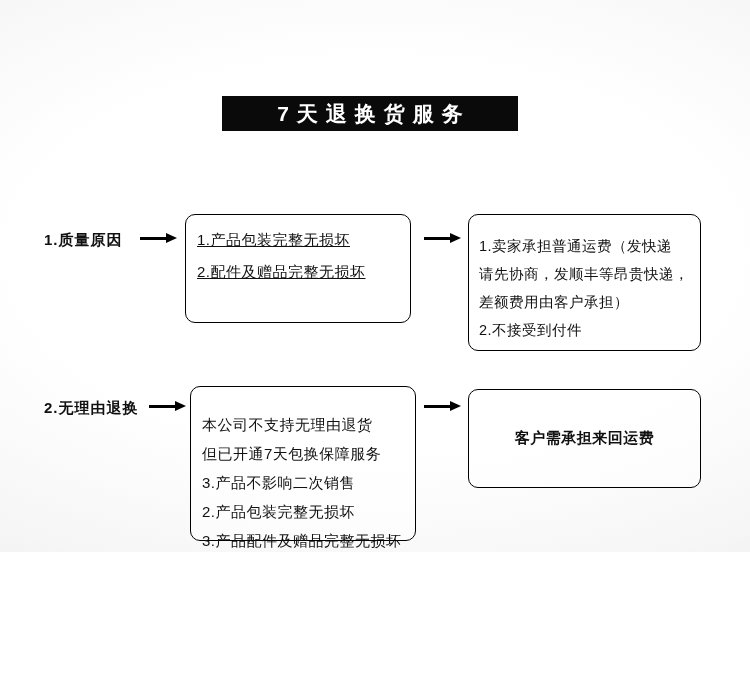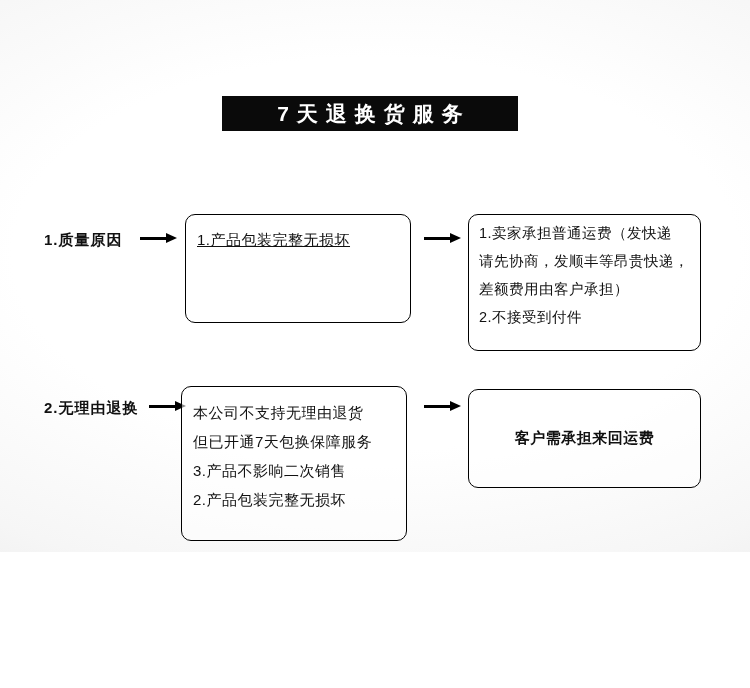--- a/index.html
+++ b/index.html
@@ -38,23 +38,23 @@
   .arrow-r1-b { left:424px; top:233px; }
   .arrow-r2-a { left:149px; top:401px; }
   .arrow-r2-b { left:424px; top:401px; }
   .box {
     position:absolute; border:1px solid #000000; border-radius:10px;
     background:rgba(255,255,255,0.55); font-size:15px; letter-spacing:0.5px;
   }
   .box .line { white-space:nowrap; }
   .box-r1-mid  { left:185px; top:214px; width:226px; height:109px; padding:9px 11px 0;text-decoration:underline; }
   .box-r1-mid .line  { line-height:32px; }
-  .box-r1-right{ left:468px; top:214px; width:233px; height:137px; padding:4px 10px 0; font-size:14.5px; }
+  .box-r1-right{ left:468px; top:214px; width:233px; height:137px; padding:17px 10px 0; font-size:14.5px; }
   .box-r1-right .line{ line-height:28px; }
-  .box-r2-mid  { left:181px; top:386px; width:226px; height:155px; padding:11px 11px 0; }
+  .box-r2-mid  { left:190px; top:386px; width:226px; height:155px; padding:23px 11px 0; }
   .box-r2-mid .line  { line-height:29px; }
   .box-r2-right{
     left:468px; top:389px; width:233px; height:99px;
     display:flex; align-items:center; justify-content:center;
     font-weight:600;
   }
 </style>
 </head>
 <body>
 
@@ -66,20 +66,21 @@
 
   <div class="row-label label-1">1.质量原因</div>
 
   <div class="arrow arrow-r1-a">
     <span class="shaft"></span>
     <span class="head"></span>
   </div>
 
   <div class="box box-r1-mid">
     <div class="line">1.产品包装完整无损坏</div>
+    <div class="line">2.配件及赠品完整无损坏</div>
   </div>
 
   <div class="arrow arrow-r1-b">
     <span class="shaft"></span>
     <span class="head"></span>
   </div>
 
   <div class="box box-r1-right">
     <div class="line">1.卖家承担普通运费（发快递</div>
     <div class="line">请先协商，发顺丰等昂贵快递，</div>
@@ -92,20 +93,21 @@
   <div class="arrow arrow-r2-a">
     <span class="shaft"></span>
     <span class="head"></span>
   </div>
 
   <div class="box box-r2-mid">
     <div class="line">本公司不支持无理由退货</div>
     <div class="line">但已开通7天包换保障服务</div>
     <div class="line">3.产品不影响二次销售</div>
     <div class="line">2.产品包装完整无损坏</div>
+    <div class="line">3.产品配件及赠品完整无损坏</div>
   </div>
 
   <div class="arrow arrow-r2-b">
     <span class="shaft"></span>
     <span class="head"></span>
   </div>
 
   <div class="box box-r2-right">
     <span class="line">客户需承担来回运费</span>
   </div>

